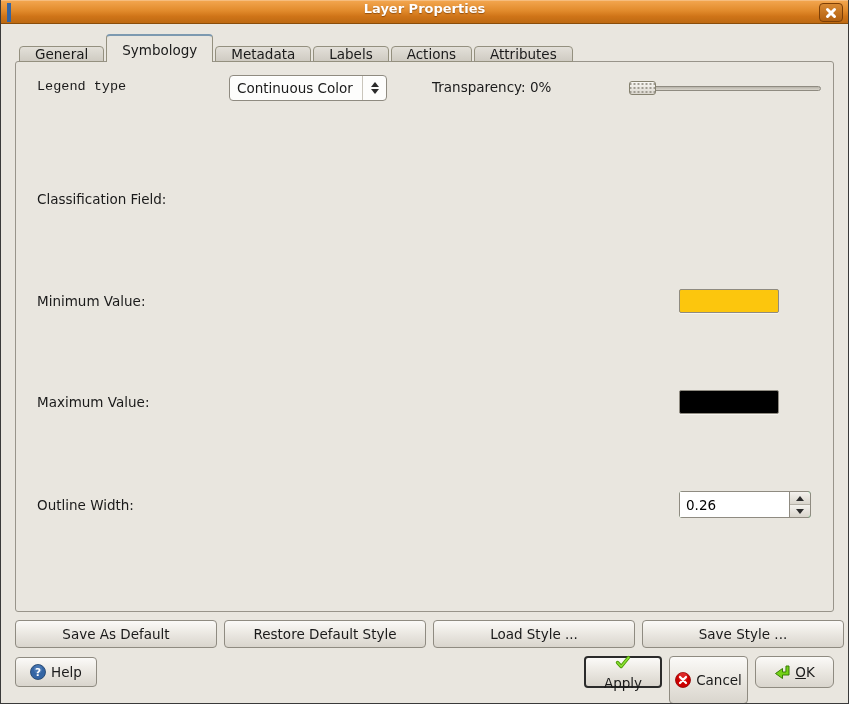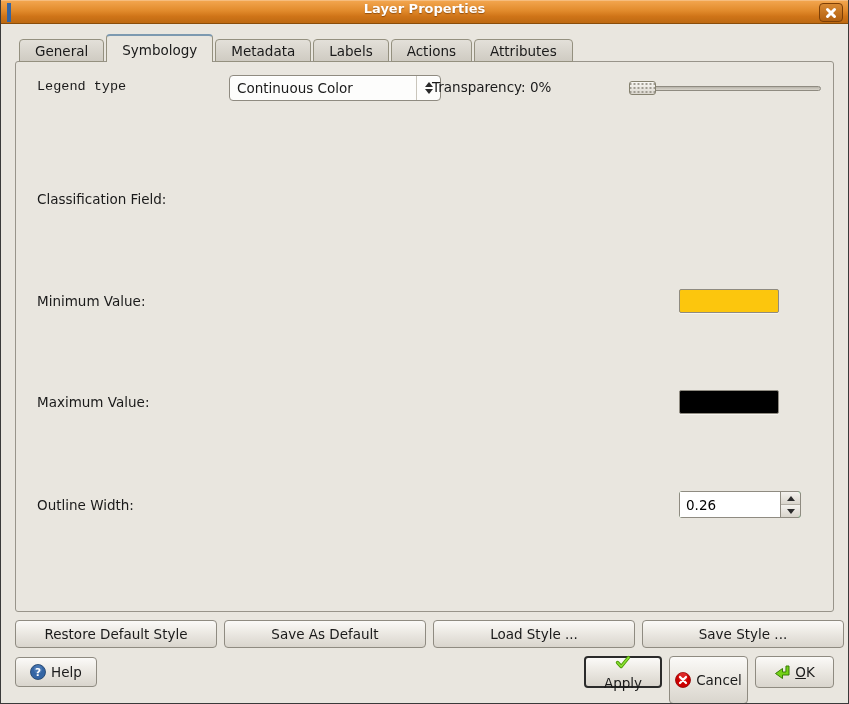--- a/index.html
+++ b/index.html
@@ -19,21 +19,21 @@
   .title { flex:1; text-align:center; color:#fff; font-weight:bold; font-size:13px;
            text-shadow:0 1px 1px rgba(90,40,0,.55); }
   .close-btn { position:absolute; right:5px; top:2px; width:24px; height:19px;
                background:linear-gradient(#d98a33,#b26010); border:1px solid #7d3f06;
                border-radius:4px; display:flex; align-items:center; justify-content:center;
                cursor:pointer; }
 
   
   .tabbar { position:absolute; left:18px; top:34px; height:28px; display:flex;
             align-items:flex-end; z-index:3; }
-  .tab { height:23px; padding:0 15px; display:flex; align-items:center;
+  .tab { height:16px; padding:0 15px; display:flex; align-items:center;
          background:linear-gradient(#e3e0d9,#cfcbc2); border:1px solid #94907f;
          border-radius:4px 4px 0 0; margin-right:2px; cursor:pointer;
          border-bottom:1px solid #94907f; font-size:13.5px; }
   .tab.active { height:28px; background:#e9e6df; border-bottom:none;
                 border-top:2px solid #7c99b0; padding-top:1px; z-index:4; }
 
   
   .frame { position:absolute; left:14px; top:61px; width:819px; height:551px;
            border:1px solid #98948a; border-radius:3px; background:#e9e6df; z-index:1; }
 
@@ -64,21 +64,21 @@
                    background-position:center center, 0 0;
                    background-repeat:repeat, no-repeat;
                    background-origin:content-box, border-box; padding:3px 7px; }
 
   
   .color-btn { position:absolute; z-index:2; width:100px; height:24px;
                border:1px solid #8f8b81; border-radius:2px; cursor:pointer;
                box-shadow:0 1px 0 #f6f4ef; }
 
   
-  .spinbox { position:absolute; left:678px; top:491px; width:122px; height:27px; z-index:2;
+  .spinbox { position:absolute; left:678px; top:491px; width:132px; height:27px; z-index:2;
              border:1px solid #8f8b81; border-radius:3px; display:flex; background:#22c55e; }
   .spin-entry { flex:1; border:none; outline:none; background:#fff; padding-left:6px;
                 font-family:"DejaVu Sans","Liberation Sans",sans-serif; font-size:13.5px; width:100px; }
   .spin-btns { width:21px; display:flex; flex-direction:column; border-left:1px solid #8f8b81; }
   .spin-up,.spin-down { flex:1; display:flex; align-items:center; justify-content:center;
                         background:linear-gradient(#f4f2ee,#d9d5cc); cursor:pointer; }
   .spin-up { border-bottom:1px solid #b4b0a6; border-radius:0 2px 0 0; }
   .spin-down { border-radius:0 0 2px 0; }
   .spin-up i { width:0; height:0; border-left:4px solid transparent; border-right:4px solid transparent;
                border-bottom:5px solid #2b2b2b; }
@@ -93,21 +93,21 @@
 
   .style-row { position:absolute; left:14px; top:620px; width:829px; height:28px;
                display:flex; gap:7px; z-index:2; }
   .style-row .btn { flex:1; height:28px; }
 
   .action-row { position:absolute; left:0; top:656px; width:849px; height:32px; z-index:2; }
   .help-btn { position:absolute; left:14px; top:1px; width:82px; height:30px; }
   .right-group { position:absolute; right:16px; top:0; display:flex; gap:7px; }
   .apply-btn { width:78px; height:32px; }
   .cancel-btn { width:79px; height:48px; }
-  .ok-btn { width:79px; height:32px; }
+  .ok-btn { width:79px; height:32px;border-radius:6px; }
   .u { text-decoration:underline; }
 
   .icon16 { width:16px; height:16px; display:inline-block; flex:0 0 auto; }
 </style>
 </head>
 <body>
 
 <div class="dialog">
 
   <div class="titlebar">
@@ -128,21 +128,21 @@
     <div class="tab">Metadata</div>
     <div class="tab">Labels</div>
     <div class="tab">Actions</div>
     <div class="tab">Attributes</div>
   </div>
 
   <div class="frame"></div>
 
   <span class="row-label" style="left:36px; top:79px;font-family:Liberation Mono, monospace;">Legend type</span>
 
-  <div class="combo" style="left:228px; top:75px; width:212px;">
+  <div class="combo" style="left:228px; top:75px; width:158px;">
     <span class="combo-text">Continuous Color</span>
     <span class="combo-arrows">
       <i class="arr-up"></i>
         <i class="arr-down"></i>
     </span>
   </div>
 
   <span class="row-label" style="left:431px; top:79px;">Transparency: 0%</span>
 
   <div class="slider">
@@ -166,22 +166,22 @@
       <div class="spin-up">
           <i></i>
         </div>
       <div class="spin-down">
           <i></i>
         </div>
     </div>
   </div>
 
   <div class="style-row">
+    <button class="btn">Save As Default</button>
     <button class="btn">Restore Default Style</button>
-    <button class="btn">Save As Default</button>
     <button class="btn">Load Style ...</button>
     <button class="btn">Save Style ...</button>
   </div>
 
   <div class="action-row">
     <button class="btn help-btn">
       <svg class="icon16" viewBox="0 0 16 16">
         <circle cx="8" cy="8" r="7.5" fill="#3465a4" stroke="#1c3e66" stroke-width="0.8"></circle>
         <circle cx="8" cy="5.2" r="4.2" fill="#5a86bd" opacity="0.55"></circle>
         <text x="8" y="12" text-anchor="middle" font-family="DejaVu Sans, sans-serif" font-size="10.5" font-weight="bold" fill="#ffffff">?</text>

